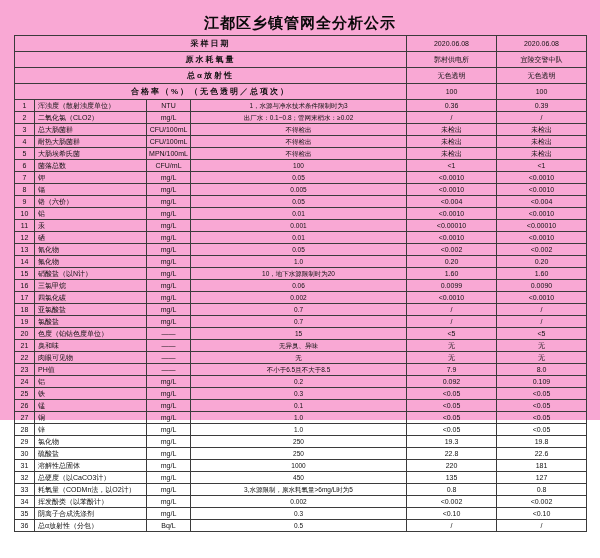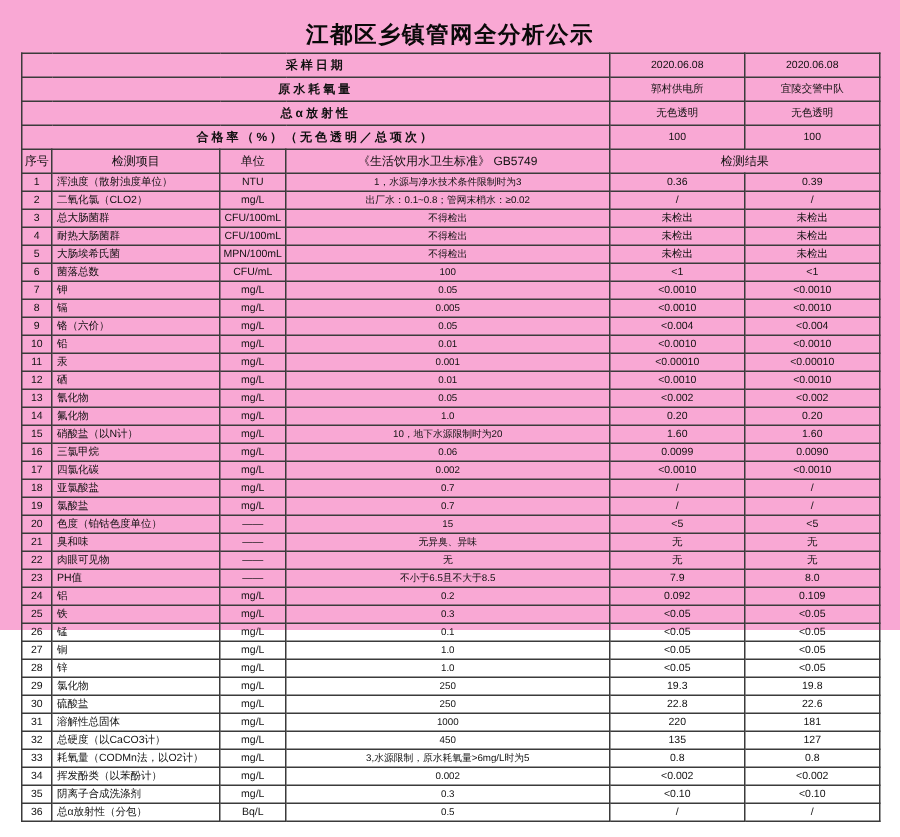--- a/index.html
+++ b/index.html
@@ -99,27 +99,20 @@
         <td colspan="4" class="hdr-label">总α放射性</td>
         <td>无色透明</td>
         <td>无色透明</td>
       </tr>
       <tr class="hdr-row">
         <td colspan="4" class="hdr-label">合格率（%）（无色透明／总项次）</td>
         <td>100</td>
         <td>100</td>
       </tr>
 
-      <tr class="colhead">
-        <td>序号</td>
-        <td>检测项目</td>
-        <td>单位</td>
-        <td>《生活饮用水卫生标准》 GB5749</td>
-        <td colspan="2">检测结果</td>
-      </tr>
     </tbody>
     <tbody id="rows-body">
         <tr>
           <td class="">1</td>
           <td class="left">浑浊度（散射浊度单位）</td>
           <td class="">NTU</td>
           <td class="stdtext">1，水源与净水技术条件限制时为3</td>
           <td class="">0.36</td>
           <td class="">0.39</td>
         </tr>

